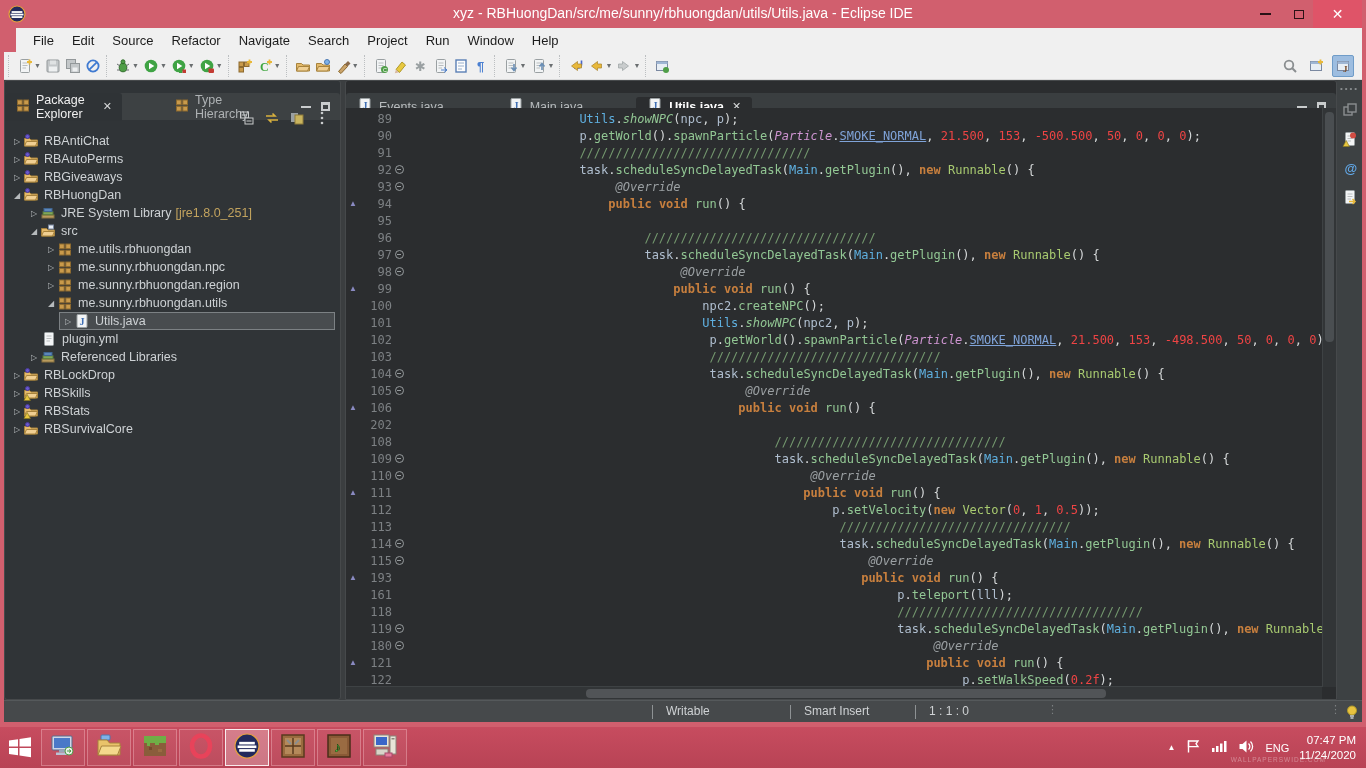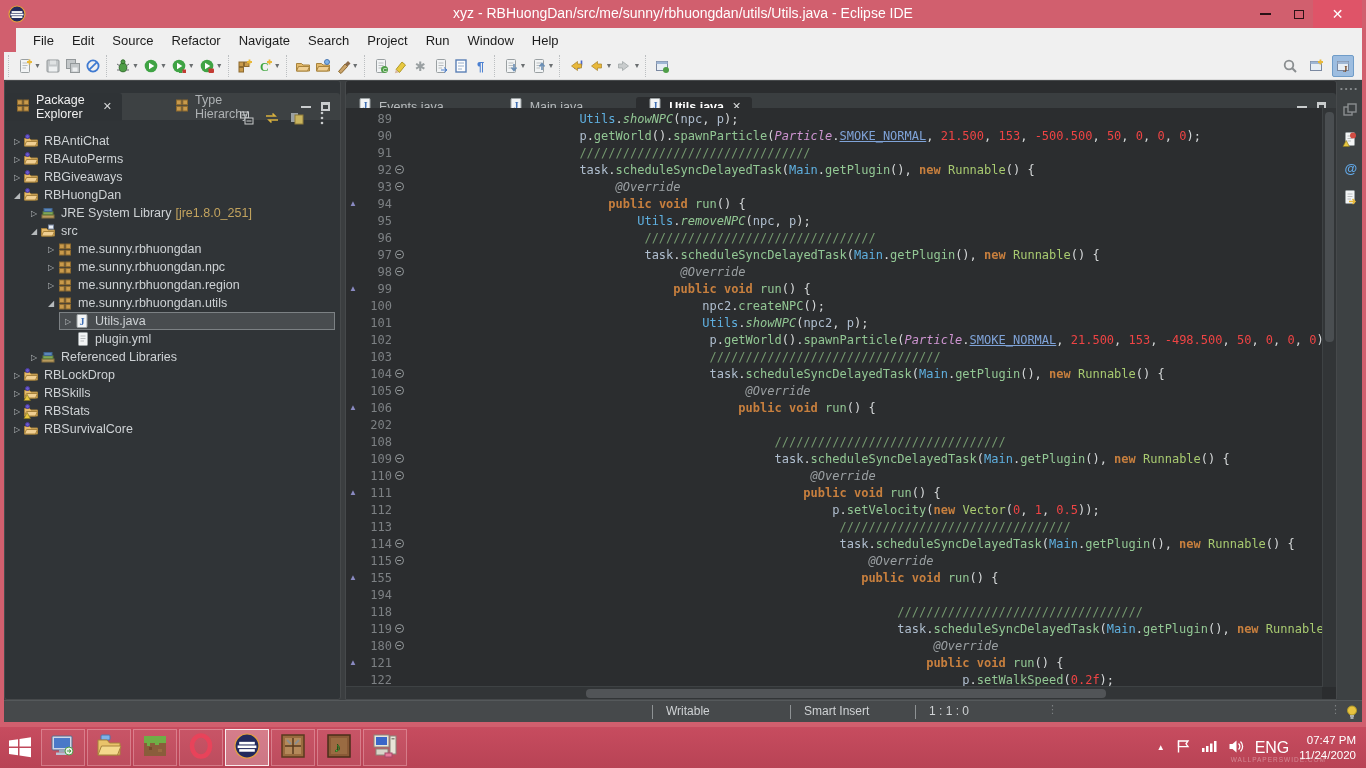--- a/index.html
+++ b/index.html
@@ -89,21 +89,21 @@
 
   
   #taskbar { position:absolute; left:0; top:727px; width:1366px; height:41px; background:linear-gradient(#c74c5f,#b84355); display:flex; align-items:center; }
   #start-btn { width:40px; height:41px; display:flex; align-items:center; justify-content:center; }
   .task-btn { width:44px; height:37px; margin:0 1px; display:flex; align-items:center; justify-content:center; border:1px solid rgba(255,210,215,.35); background:rgba(255,255,255,.05); }
   .task-btn.active { border:1px solid rgba(255,255,255,.85); background:rgba(255,255,255,.28); }
   #tray { margin-left:auto; display:flex; align-items:center; gap:10px; padding-right:10px; color:#ffffff; position:relative; }
   #tray .chev { font-size:8px; }
   #clock { text-align:right; font-size:11.5px; line-height:1.3; }
   #watermark { position:absolute; right:40px; bottom:-1px; font-size:6.5px; letter-spacing:1px; color:rgba(255,255,255,.35); }
-  #lang { font-size:16px; }
+  #lang { font-size:11px; }
 </style>
 </head>
 <body>
 
 <div id="screen">
 
   <div id="window">
 
     <div id="titlebar">
       <span id="title-icon"><svg width="18" height="18" viewBox="0 0 18 18">
@@ -521,21 +521,21 @@
             <div class="tree-row" style="padding-left: 40px;">
               <span class="twist">▷</span>
               <span class="ticon"><svg width="16" height="16" viewBox="0 0 16 16">
                   <g fill="#c99a4b" stroke="#8d6a2f">
                     <rect x="2.5" y="3" width="4.7" height="4.7"></rect>
                     <rect x="8.8" y="3" width="4.7" height="4.7"></rect>
                     <rect x="2.5" y="9.3" width="4.7" height="4.7"></rect>
                     <rect x="8.8" y="9.3" width="4.7" height="4.7"></rect>
                   </g>
                 </svg></span>
-              <span class="tlabel">me.sunny.rbhuongdan</span>
+              <span class="tlabel">me.utils.rbhuongdan</span>
             </div>
             <div class="tree-row" style="padding-left: 40px;">
               <span class="twist">▷</span>
               <span class="ticon"><svg width="16" height="16" viewBox="0 0 16 16">
                   <g fill="#c99a4b" stroke="#8d6a2f">
                     <rect x="2.5" y="3" width="4.7" height="4.7"></rect>
                     <rect x="8.8" y="3" width="4.7" height="4.7"></rect>
                     <rect x="2.5" y="9.3" width="4.7" height="4.7"></rect>
                     <rect x="8.8" y="9.3" width="4.7" height="4.7"></rect>
                   </g>
@@ -567,21 +567,21 @@
               <span class="tlabel">me.sunny.rbhuongdan.utils</span>
             </div>
             <div class="tree-row sel" style="padding-left: 57px;">
               <span class="twist">▷</span>
               <span class="ticon"><svg width="16" height="16" viewBox="0 0 16 16">
                   <rect x="3" y="1.5" width="10" height="13" rx="1" fill="#f2f4f5" stroke="#9aa0a2"></rect>
                   <text x="5.5" y="12" font-size="10" font-weight="bold" fill="#3f6fb5" font-family="serif">J</text>
                 </svg></span>
               <span class="tlabel">Utils.java</span>
             </div>
-            <div class="tree-row" style="padding-left: 57px; text-align: right;">
+            <div class="tree-row" style="padding-left: 24px;">
               <span class="twist"></span>
               <span class="ticon"><svg width="16" height="16" viewBox="0 0 16 16">
                   <rect x="3.5" y="1.5" width="9" height="13" rx="1" fill="#f2f4f5" stroke="#9aa0a2"></rect>
                   <path d="M5.5 5h5M5.5 7.5h5M5.5 10h3.5" stroke="#b9bdbf" stroke-width="1"></path>
                 </svg></span>
               <span class="tlabel">plugin.yml</span>
             </div>
             <div class="tree-row" style="padding-left: 23px;">
               <span class="twist">▷</span>
               <span class="ticon"><svg width="16" height="16" viewBox="0 0 16 16">
@@ -699,21 +699,20 @@
             <div class="cline" style="top: 87px;">
               <span class="cl-arrow">▲</span>
               <span class="cl-num">94</span>
               <span class="cl-fold"></span>
               <span class="cl-code">                            <span class="t-kw">public</span><span class="t-def"> </span><span class="t-kw">void</span><span class="t-def"> </span><span class="t-mth">run</span><span class="t-def">() {</span></span>
             </div>
             <div class="cline" style="top: 104px;">
               <span class="cl-arrow"></span>
               <span class="cl-num">95</span>
               <span class="cl-fold"></span>
-              <span class="cl-code">                                <span class="t-cls">Utils</span><span class="t-def">.</span><span class="t-smt">removeNPC</span><span class="t-def">(</span><span class="t-var">npc</span><span class="t-def">, </span><span class="t-var">p</span><span class="t-def">);</span></span>
             </div>
             <div class="cline" style="top: 121px;">
               <span class="cl-arrow"></span>
               <span class="cl-num">96</span>
               <span class="cl-fold"></span>
               <span class="cl-code">                                 <span class="t-cmt">////////////////////////////////</span></span>
             </div>
             <div class="cline" style="top: 138px;">
               <span class="cl-arrow"></span>
               <span class="cl-num">97</span>
@@ -838,28 +837,29 @@
             <div class="cline" style="top: 444px;">
               <span class="cl-arrow"></span>
               <span class="cl-num">115</span>
               <span class="cl-fold">
                 <span class="fold-dot"></span>
               </span>
               <span class="cl-code">                                                                <span class="t-ann">@Override</span></span>
             </div>
             <div class="cline" style="top: 461px;">
               <span class="cl-arrow">▲</span>
-              <span class="cl-num">155</span>
+              <span class="cl-num">193</span>
               <span class="cl-fold"></span>
               <span class="cl-code">                                                               <span class="t-kw">public</span><span class="t-def"> </span><span class="t-kw">void</span><span class="t-def"> </span><span class="t-mth">run</span><span class="t-def">() {</span></span>
             </div>
             <div class="cline" style="top: 478px;">
               <span class="cl-arrow"></span>
-              <span class="cl-num">194</span>
-              <span class="cl-fold"></span>
+              <span class="cl-num">161</span>
+              <span class="cl-fold"></span>
+              <span class="cl-code">                                                                    <span class="t-var">p</span><span class="t-def">.</span><span class="t-mth">teleport</span><span class="t-def">(</span><span class="t-var">lll</span><span class="t-def">);</span></span>
             </div>
             <div class="cline" style="top: 495px;">
               <span class="cl-arrow"></span>
               <span class="cl-num">118</span>
               <span class="cl-fold"></span>
               <span class="cl-code">                                                                    <span class="t-cmt">//////////////////////////////////</span></span>
             </div>
             <div class="cline" style="top: 512px;">
               <span class="cl-arrow"></span>
               <span class="cl-num">119</span>

